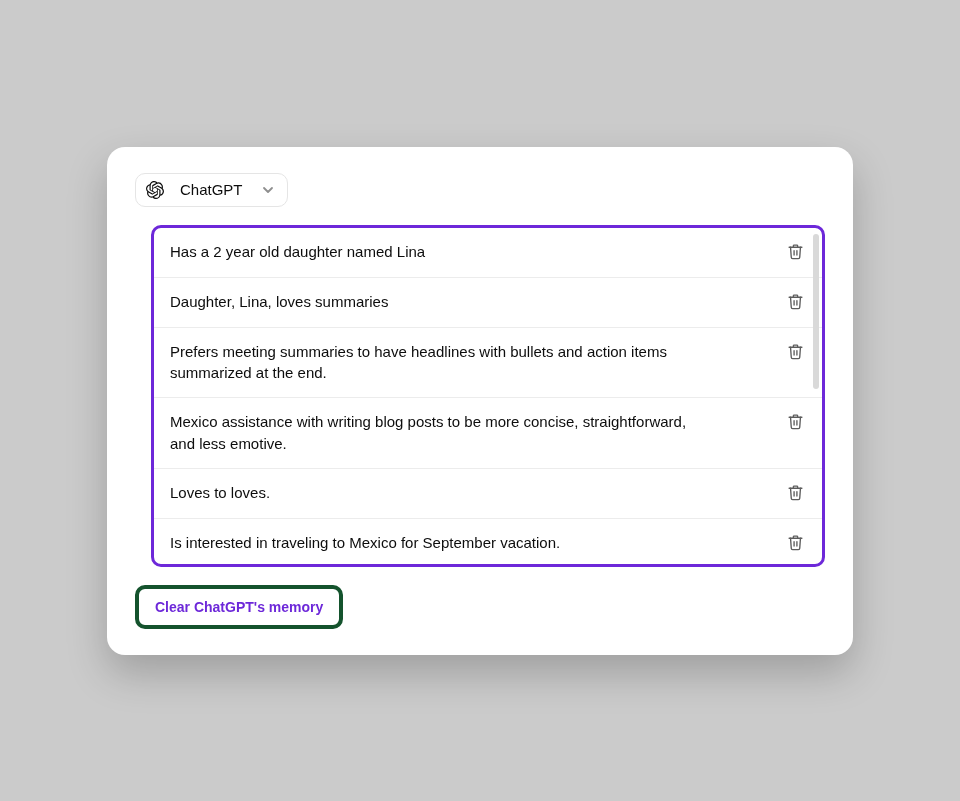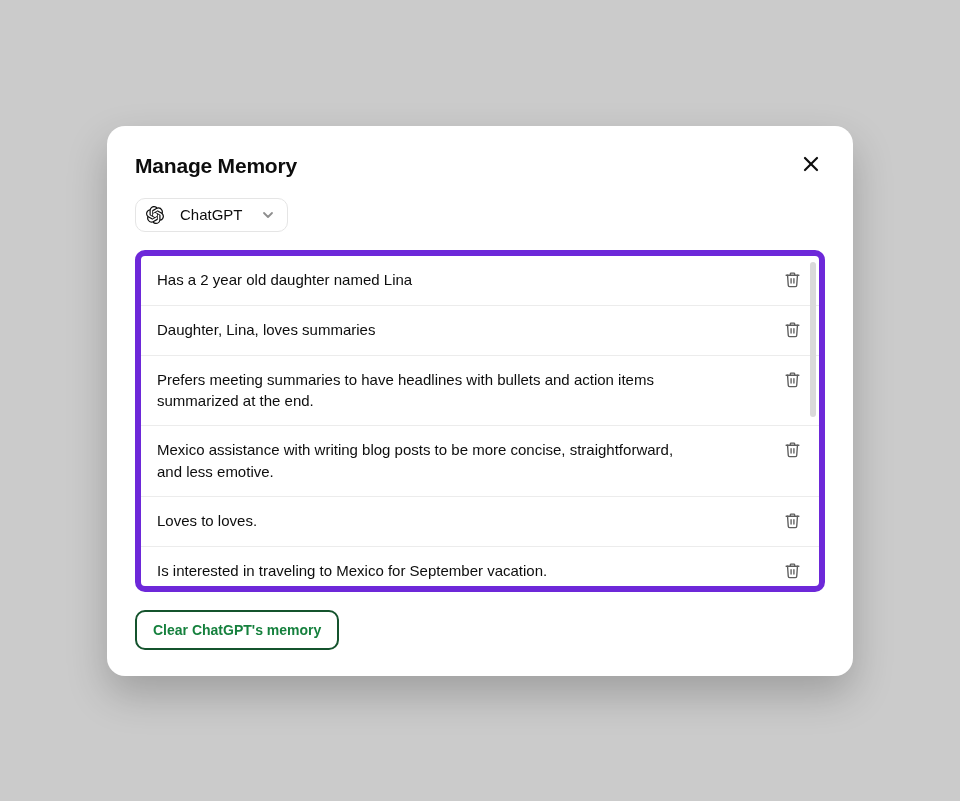--- a/index.html
+++ b/index.html
@@ -63,24 +63,25 @@
   .selector .chev {
     width: 14px; height: 14px;
     display:flex; align-items:center; justify-content:center;
     color:#8e8e8e;
     margin-left: 2px;
   }
   .selector .chev svg { width: 12px; height: 12px; }
 
   .list-frame {
     position: relative;
-    border: 6px solid #6d28d9;
+    border: 3px solid #6d28d9;
     border-radius: 10px;
     height: 342px;
     overflow: hidden;
+    margin-left: 16px;
   }
   .memory-list {
     height: 100%;
     overflow-y: auto;
     scrollbar-width: none;
   }
   .memory-list::-webkit-scrollbar { display: none; }
   .memory-item {
     display: flex;
     align-items: flex-start;
@@ -117,47 +118,36 @@
     border-radius: 3px;
     pointer-events: none;
   }
 
   .footer {
     margin-top: 18px;
   }
   .clear-btn {
     display: inline-flex;
     align-items: center;
-    border: 2px solid #14532d;
-    color: #15803d;
+    border: 4px solid #14532d;
+    color: #6d28d9;
     background: #fff;
     font-size: 14px;
     font-weight: 600;
     padding: 10px 16px;
     border-radius: 10px;
     cursor: pointer;
     text-align: right;
   }
 </style>
 </head>
 <body>
 
 <div class="modal">
 
-  <div class="modal-header">
-    <h1 class="modal-title">Manage Memory</h1>
-    <button class="close-btn" aria-label="Close">
-      <span>
-        <svg viewBox="0 0 16 16" fill="none" stroke="currentColor" stroke-width="2.2" stroke-linecap="round">
-          <line x1="2" y1="2" x2="14" y2="14"></line>
-          <line x1="14" y1="2" x2="2" y2="14"></line>
-        </svg>
-      </span>
-    </button>
-  </div>
 
   <button class="selector">
     <span class="logo">
       <svg viewBox="0 0 24 24" fill="currentColor">
           <path d="M22.282 9.821a5.985 5.985 0 0 0-.516-4.91 6.046 6.046 0 0 0-6.51-2.9A6.065 6.065 0 0 0 4.981 4.18a5.985 5.985 0 0 0-3.998 2.9 6.046 6.046 0 0 0 .743 7.097 5.98 5.98 0 0 0 .51 4.911 6.051 6.051 0 0 0 6.515 2.9A5.985 5.985 0 0 0 13.26 24a6.056 6.056 0 0 0 5.772-4.206 5.99 5.99 0 0 0 3.997-2.9 6.056 6.056 0 0 0-.747-7.073zM13.26 22.43a4.476 4.476 0 0 1-2.876-1.04l.141-.081 4.779-2.758a.795.795 0 0 0 .392-.681v-6.737l2.02 1.168a.071.071 0 0 1 .038.052v5.583a4.504 4.504 0 0 1-4.494 4.494zM3.6 18.304a4.47 4.47 0 0 1-.535-3.014l.142.085 4.783 2.759a.771.771 0 0 0 .78 0l5.843-3.369v2.332a.08.08 0 0 1-.033.062L9.74 19.95a4.5 4.5 0 0 1-6.14-1.646zM2.34 7.896a4.485 4.485 0 0 1 2.366-1.973V11.6a.766.766 0 0 0 .388.676l5.815 3.355-2.02 1.168a.076.076 0 0 1-.071 0l-4.83-2.786A4.504 4.504 0 0 1 2.34 7.896zm16.597 3.855-5.833-3.387L15.119 7.2a.076.076 0 0 1 .071 0l4.83 2.791a4.494 4.494 0 0 1-.676 8.105v-5.678a.79.79 0 0 0-.407-.667zm2.01-3.023-.141-.085-4.774-2.782a.776.776 0 0 0-.785 0L9.409 9.23V6.897a.066.066 0 0 1 .028-.061l4.83-2.787a4.5 4.5 0 0 1 6.68 4.66zM8.309 12.863l-2.02-1.164a.08.08 0 0 1-.038-.057V6.075a4.5 4.5 0 0 1 7.375-3.453l-.142.08-4.778 2.758a.795.795 0 0 0-.393.681zm1.097-2.365 2.602-1.5 2.607 1.5v2.999l-2.597 1.5-2.607-1.5z"></path>
         </svg>
     </span>
     <span>ChatGPT</span>
     <span class="chev">
       <svg viewBox="0 0 12 12" fill="none" stroke="currentColor" stroke-width="1.8" stroke-linecap="round" stroke-linejoin="round">

